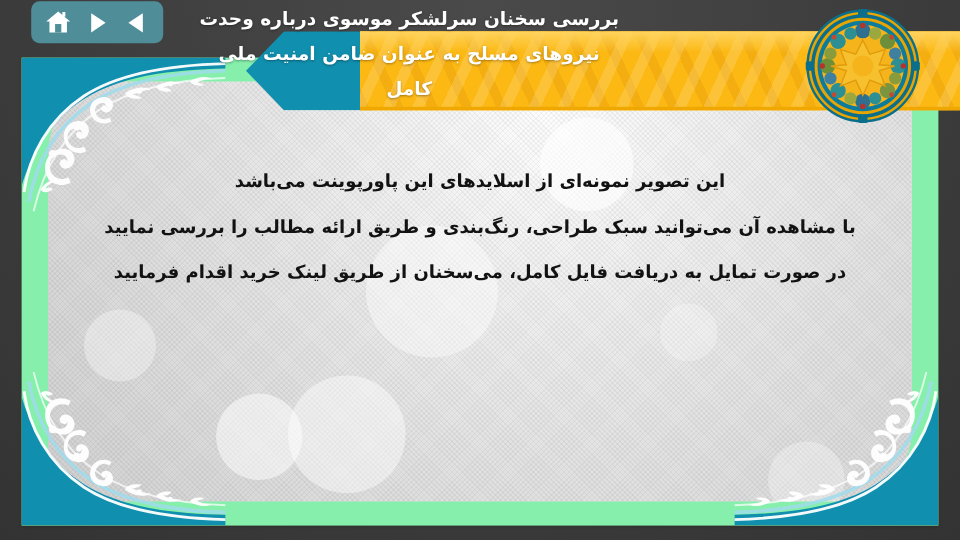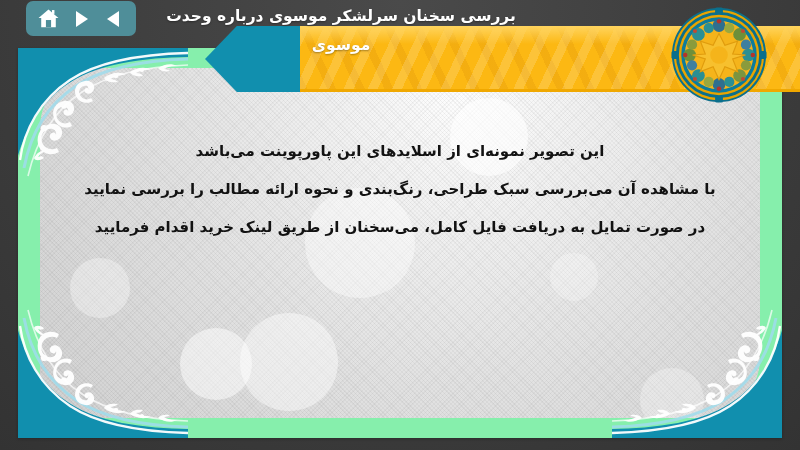--- a/index.html
+++ b/index.html
@@ -242,37 +242,38 @@
             <path d="M86,30 c6,-5 16,-7 22,-3 c-5,-1 -12,1 -16,4 c3,0 6,1 8,3 c-6,1 -12,0 -14,-4 z"></path>
             <path d="M112,24 c6,-4 15,-6 21,-2 c-5,-1 -11,1 -15,3 c3,0 6,1 7,3 c-5,1 -11,0 -13,-4 z"></path>
             <path d="M140,20 c6,-4 14,-5 19,-2 c-4,-1 -10,1 -13,3 c2,0 5,1 6,2 c-5,1 -10,0 -12,-3 z"></path>
             <path d="M16,110 c3,-6 9,-9 14,-7 c-4,0 -8,3 -10,6 c2,-1 5,-1 6,1 c-4,3 -9,3 -10,0 z"></path>
           </g>
         </svg>
       </div>
 
       <div class="body-copy">
         <span class="bline">این تصویر نمونه‌ای از اسلایدهای این پاورپوینت می‌باشد</span>
-        <span class="bline">با مشاهده آن می‌بررسی سبک طراحی، رنگ‌بندی و نحوه ارائه مطالب را بررسی نمایید</span>
+        <span class="bline">با مشاهده آن می‌توانید سبک طراحی، رنگ‌بندی و طریق ارائه مطالب را بررسی نمایید</span>
         <span class="bline">در صورت تمایل به دریافت فایل کامل، می‌سخنان از طریق لینک خرید اقدام فرمایید</span>
       </div>
 
     </div>
   </div>
 
   <div class="titlewrap">
     <div class="tealtab"></div>
     <div class="banner">
       <div class="weave"></div>
       <div class="topglow"></div>
       <div class="botline"></div>
     </div>
     <div class="titletext">
       <span class="tline l1">بررسی سخنان سرلشکر موسوی درباره وحدت</span>
-      <span class="tline l3">موسوی</span>
+      <span class="tline l2">نیروهای مسلح به عنوان ضامن امنیت ملی</span>
+      <span class="tline l3">کامل</span>
     </div>
   </div>
 
   <div class="medallion">
     <svg viewBox="0 0 100 100" xmlns="http://www.w3.org/2000/svg">
       <defs>
         <clipPath id="mclip">
             <circle cx="50" cy="50" r="47"></circle>
           </clipPath>
       </defs>

